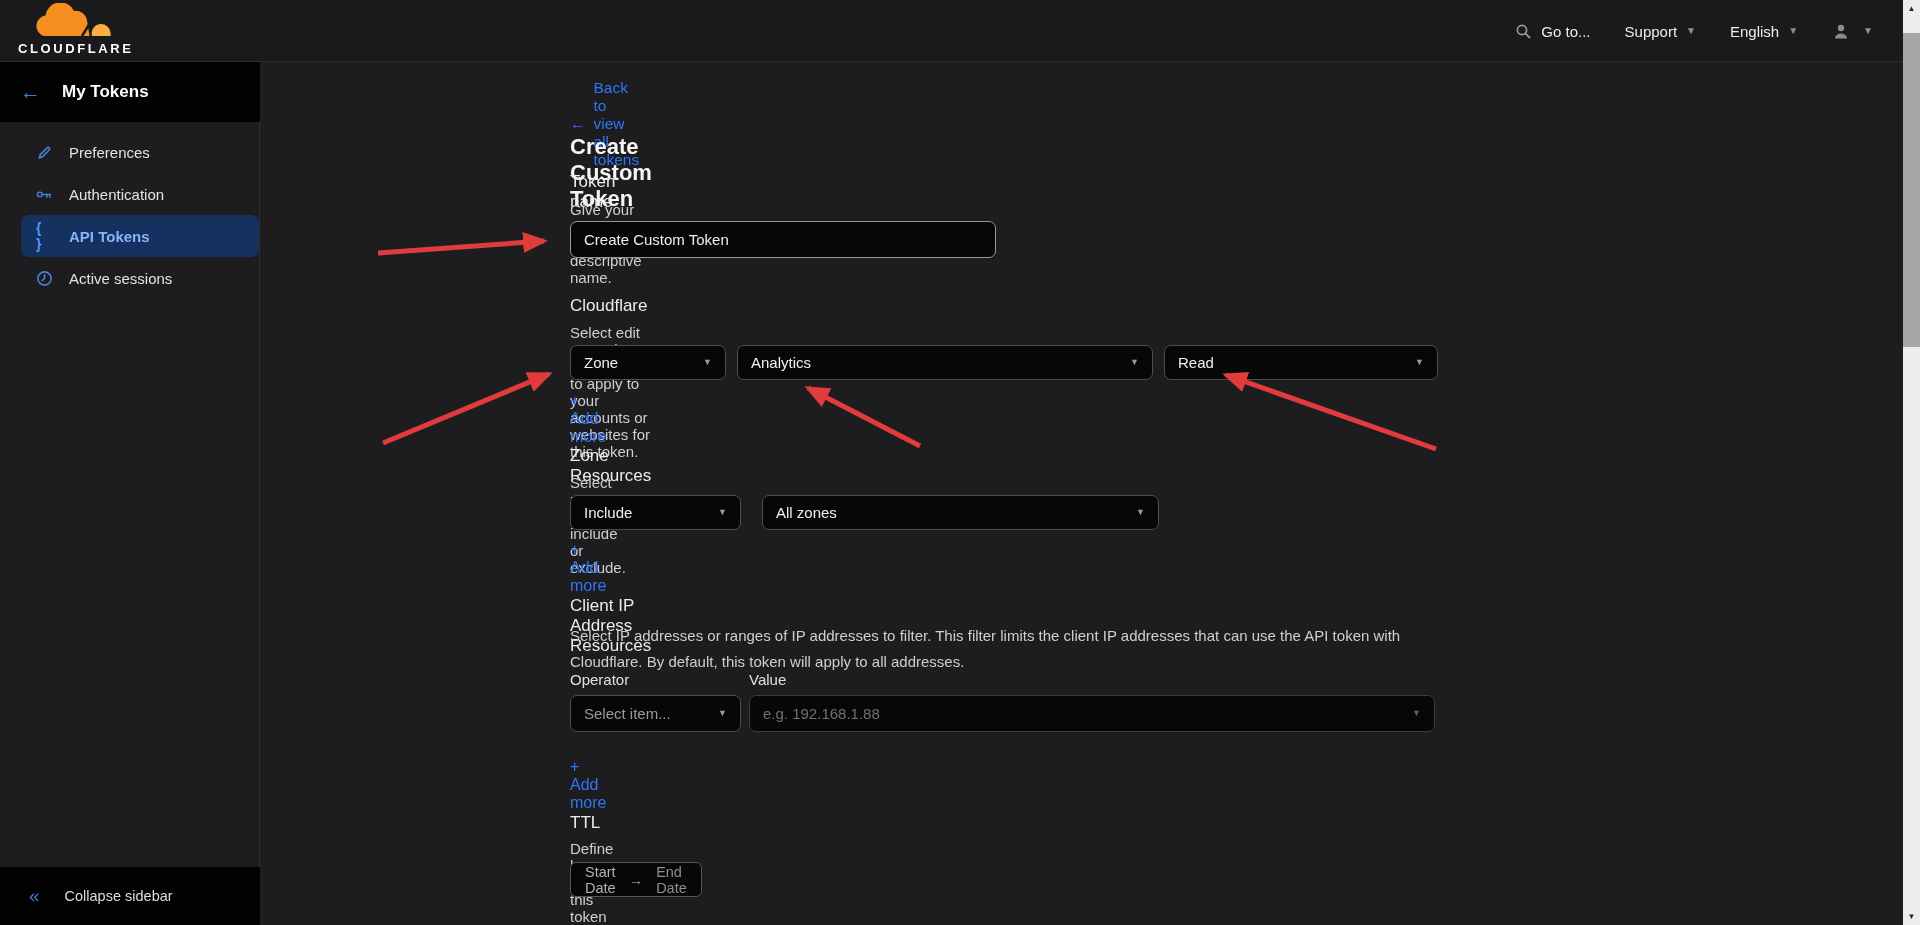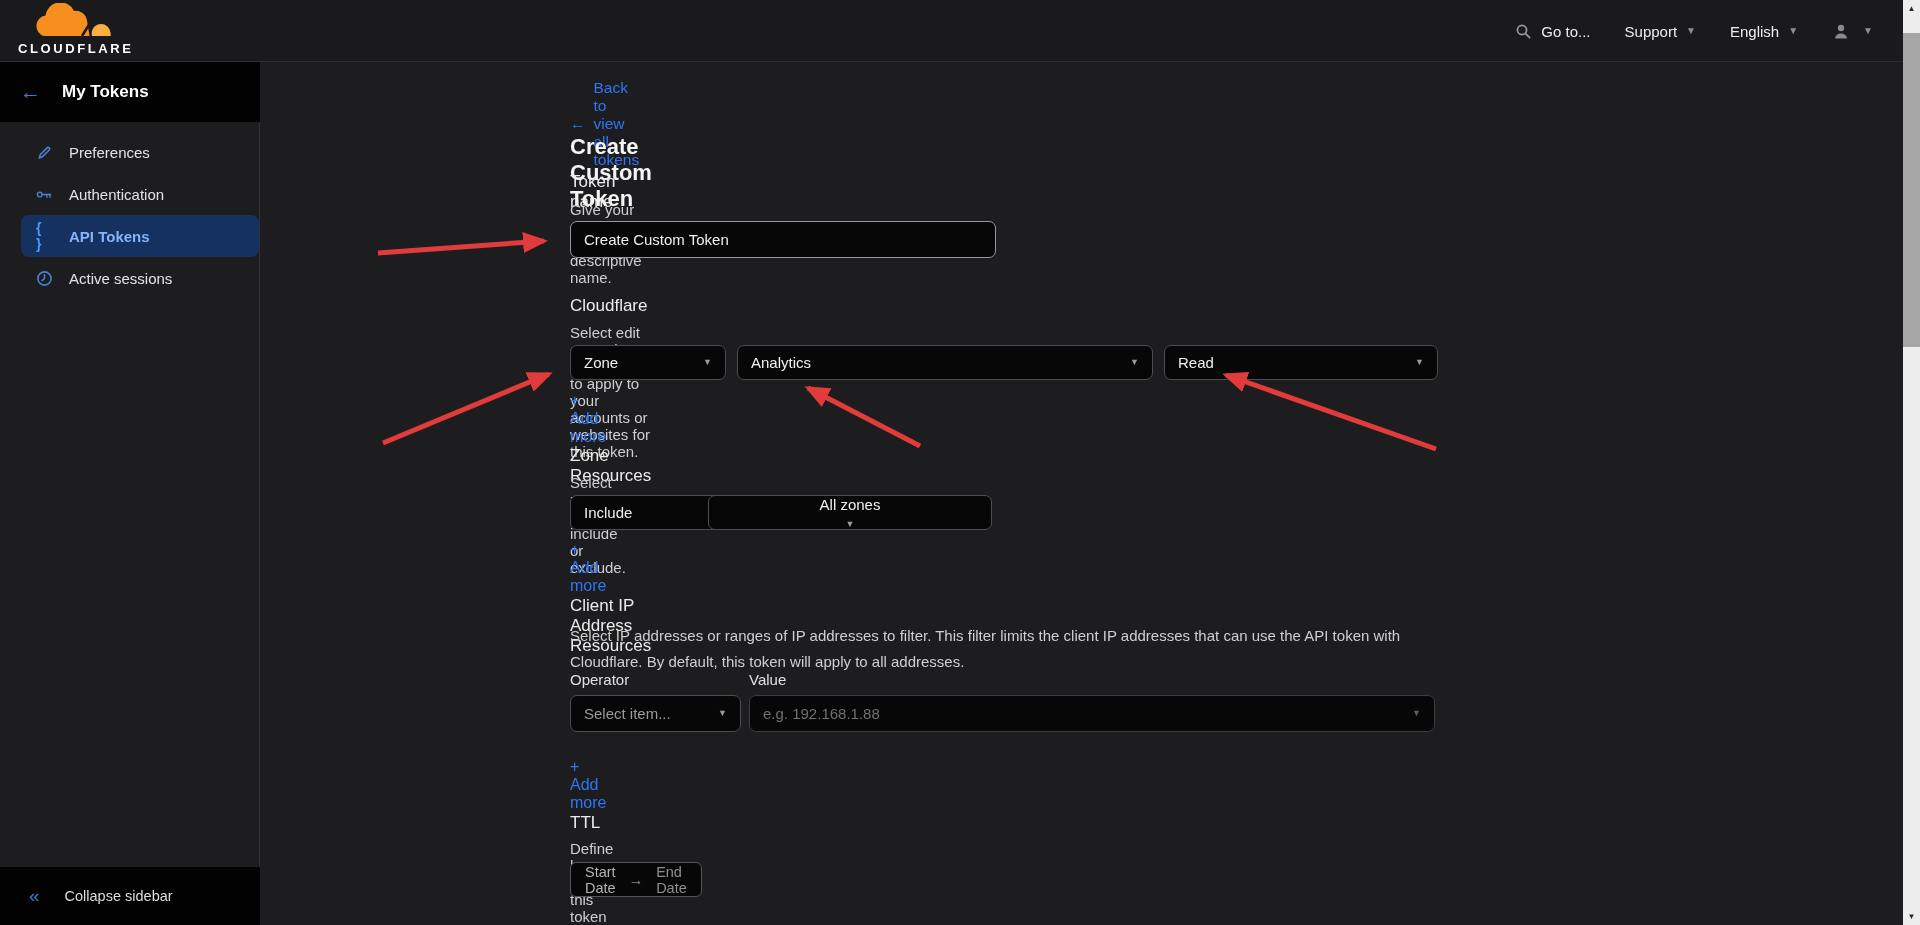--- a/index.html
+++ b/index.html
@@ -208,21 +208,21 @@
       <span class="caret">▼</span>
     </div>
     <div class="abs add-more" style="left:570px; top:392px;">+ Add more</div>
 
     <div class="abs sec-label" style="left:570px; top:446px;">Zone Resources</div>
     <div class="abs sec-desc" style="left:570px; top:474px;">Select zones to include or exclude.</div>
     <div class="abs dropdown" style="left:570px; top:495px; width:171px;">
       <span>Include</span>
       <span class="caret">▼</span>
     </div>
-    <div class="abs dropdown" style="left:708px; top:495px; width:284px;flex-direction:column;">
+    <div class="abs dropdown" style="left:762px; top:495px; width:397px;">
       <span>All zones</span>
       <span class="caret">▼</span>
     </div>
     <div class="abs add-more" style="left:570px; top:541px;">+ Add more</div>
 
     <div class="abs sec-label" style="left:570px; top:596px;">Client IP Address Resources</div>
     <div class="abs sec-desc" style="left:570px; top:623px; width:894px; line-height:26px;">Select IP addresses or ranges of IP addresses to filter. This filter limits the client IP addresses that can use the API token with Cloudflare. By default, this token will apply to all addresses.</div>
     <div class="abs field-label" style="left:570px; top:671px;">Operator</div>
     <div class="abs field-label" style="left:749px; top:671px;">Value</div>
     <div class="abs dropdown dim" style="left:570px; top:695px; width:171px; height:37px;">

